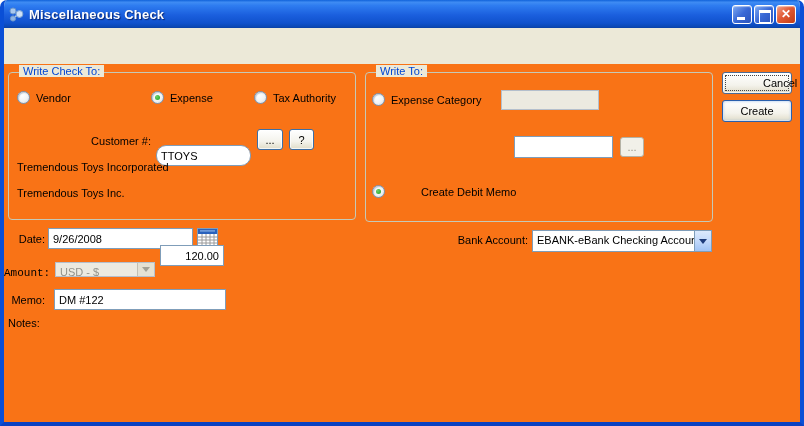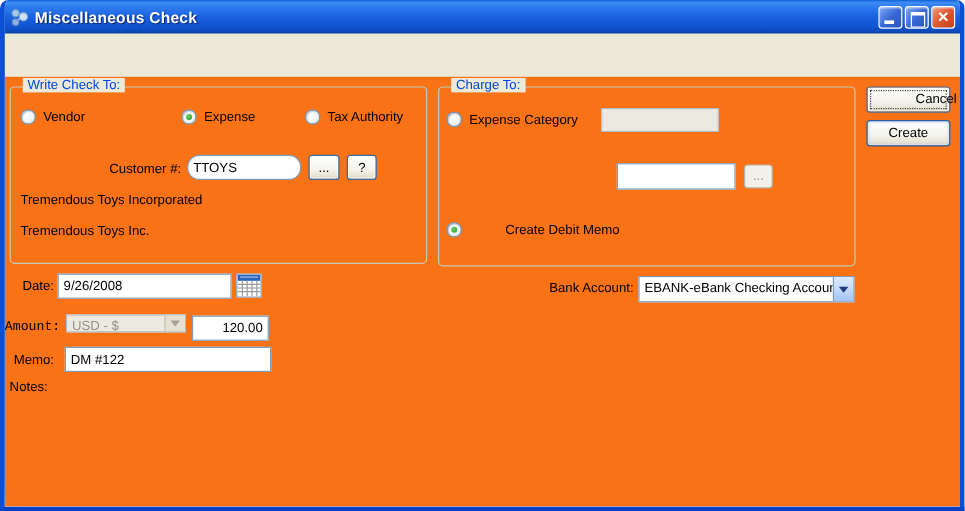--- a/index.html
+++ b/index.html
@@ -150,30 +150,30 @@
       <label class="radio" style="left:142px; top:18px;">
         <span class="rb sel"></span>
         <span class="lbl">Expense</span>
       </label>
       <label class="radio" style="left:245px; top:18px;">
         <span class="rb"></span>
         <span class="lbl">Tax Authority</span>
       </label>
 
       <span class="lab r" style="left:40px; top:62px; width:102px;">Customer #:</span>
-      <input class="xpfield" style="left: 147px; top: 56px; width: 95px; height: 21px; border-radius: 10px;" value="TTOYS">
+      <input class="xpfield" style="left: 147px; top: 72px; width: 95px; height: 21px; border-radius: 10px;" value="TTOYS">
       <button class="xpbtn" style="left:248px; top:56px; width:26px; height:21px;">...</button>
       <button class="xpbtn" style="left:280px; top:56px; width:25px; height:21px;">?</button>
 
       <span class="company" style="left:8px; top:88px;">Tremendous Toys Incorporated</span>
       <span class="company" style="left:8px; top:114px;">Tremendous Toys Inc.</span>
     </div>
 
     <div class="group g2">
-      <span class="legend">Charge To:</span>
+      <span class="legend">Write To:</span>
 
       <label class="radio" style="left:6px; top:20px;">
         <span class="rb"></span>
         <span class="lbl">Expense Category</span>
       </label>
       <input class="xpfield dis" style="left: 135px; top: 17px; width: 98px; height: 20px;" disabled="" value="">
 
       <input class="xpfield" style="left: 148px; top: 63px; width: 99px; height: 22px;" value="">
       <button class="xpbtn disb" style="left:254px; top:64px; width:24px; height:20px;" disabled="">...</button>
 
@@ -209,21 +209,21 @@
     <div class="combo" style="left:528px; top:166px; width:180px; height:22px;">
       <span class="val">EBANK-eBank Checking Account</span>
       <span class="drop"></span>
     </div>
 
     <span class="lab r" style="left:0; top:203px; width:41px;font-family:Liberation Mono, monospace;">Amount:</span>
     <div class="combo dis" style="left:51px; top:198px; width:100px; height:15px;">
       <span class="val">USD - $</span>
       <span class="drop"></span>
     </div>
-    <input class="xpfield num" style="left: 156px; top: 199px; width: 64px; height: 21px;" value="120.00">
+    <input class="xpfield num" style="left: 156px; top: 181px; width: 64px; height: 21px;" value="120.00">
 
     <span class="lab r" style="left:0; top:230px; width:41px;">Memo:</span>
     <input class="xpfield" style="left: 50px; top: 225px; width: 172px; height: 21px;" value="DM #122">
 
     <span class="lab" style="left:4px; top:253px;">Notes:</span>
 
   </div>
 </div>
 
 </body></html>

